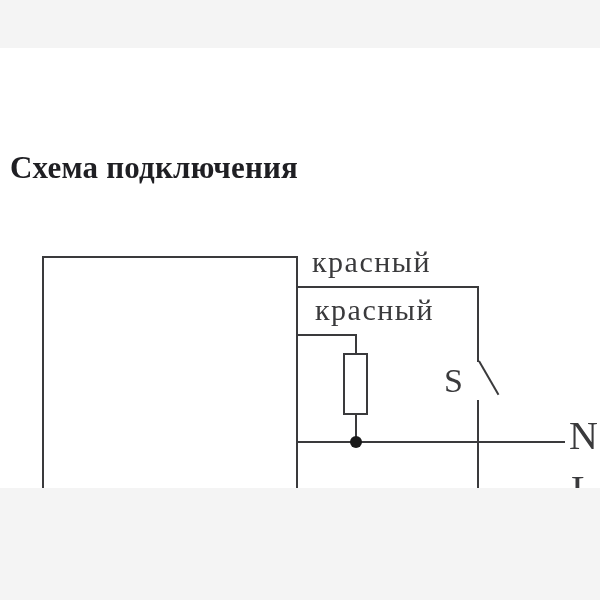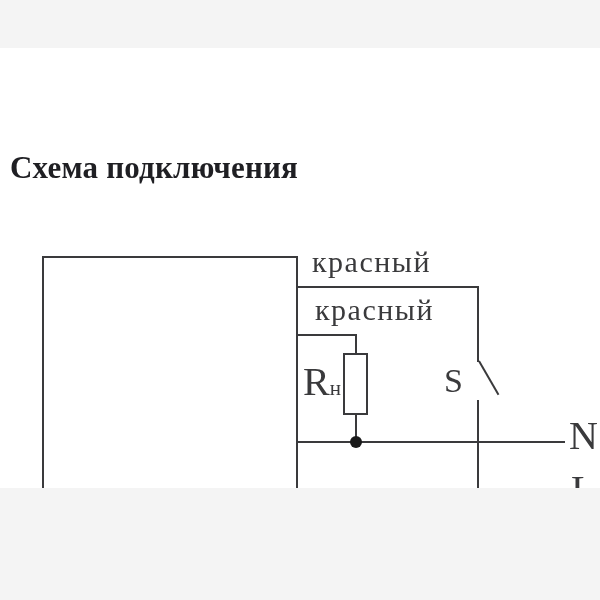--- a/index.html
+++ b/index.html
@@ -69,21 +69,20 @@
 
   <div class="hline" style="left:298px;top:238px;width:181px;"></div>
   <div class="wlbl" style="left:312px;top:199px;">красный</div>
 
   <div class="hline" style="left:298px;top:286px;width:59px;"></div>
   <div class="wlbl" style="left:315px;top:247px;">красный</div>
 
   <div class="vline" style="left:355px;top:286px;height:21px;"></div>
   <div class="resistor"></div>
   <div class="vline" style="left:355px;top:367px;height:28px;"></div>
-  <div class="complbl" style="left:303px;top:314px;"><span class="r-main">R</span><span class="r-sub">н</span></div>
 
   <div class="vline" style="left:477px;top:238px;height:76px;"></div>
   <div class="blade"></div>
   <div class="vline" style="left:477px;top:352px;height:94px;"></div>
   <div class="complbl s-lbl" style="left:444px;top:316px;">S</div>
 
   <div class="hline" style="left:298px;top:393px;width:267px;"></div>
 
   <div class="hline" style="left:298px;top:445px;width:267px;"></div>
 

